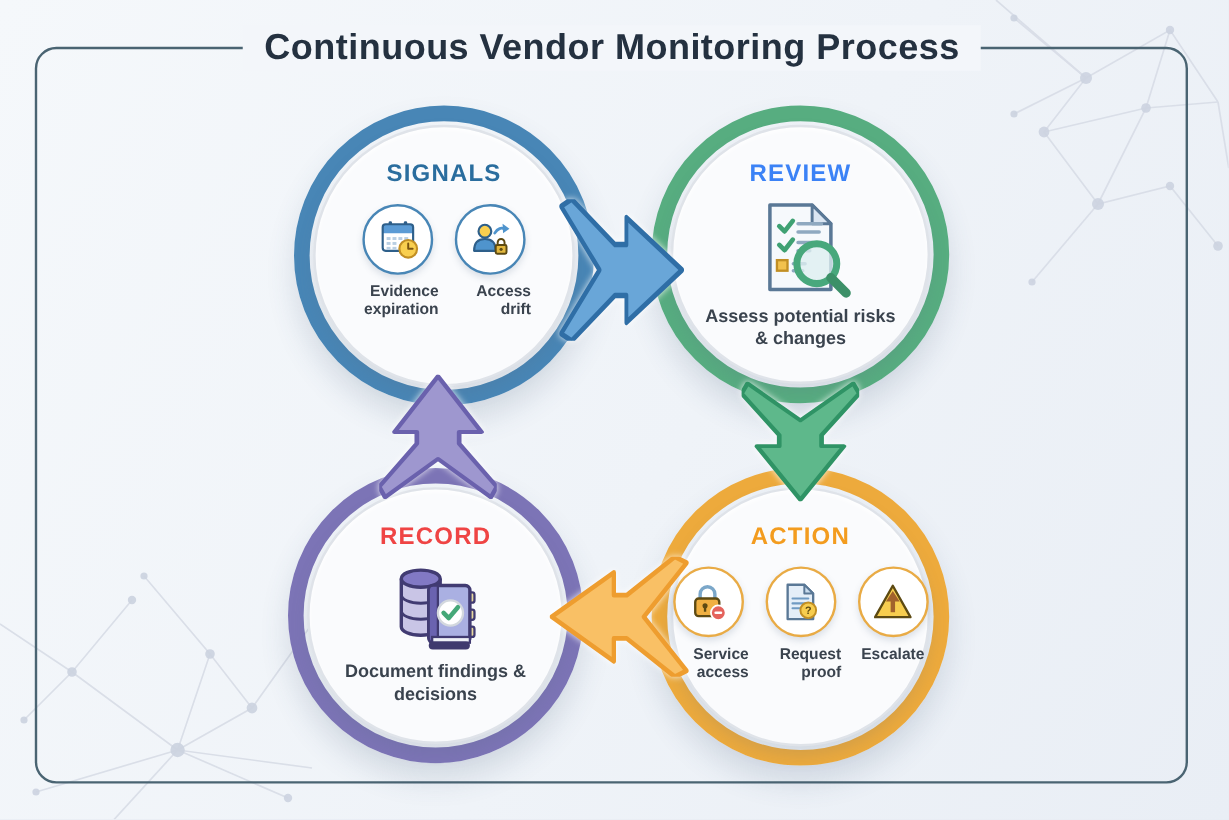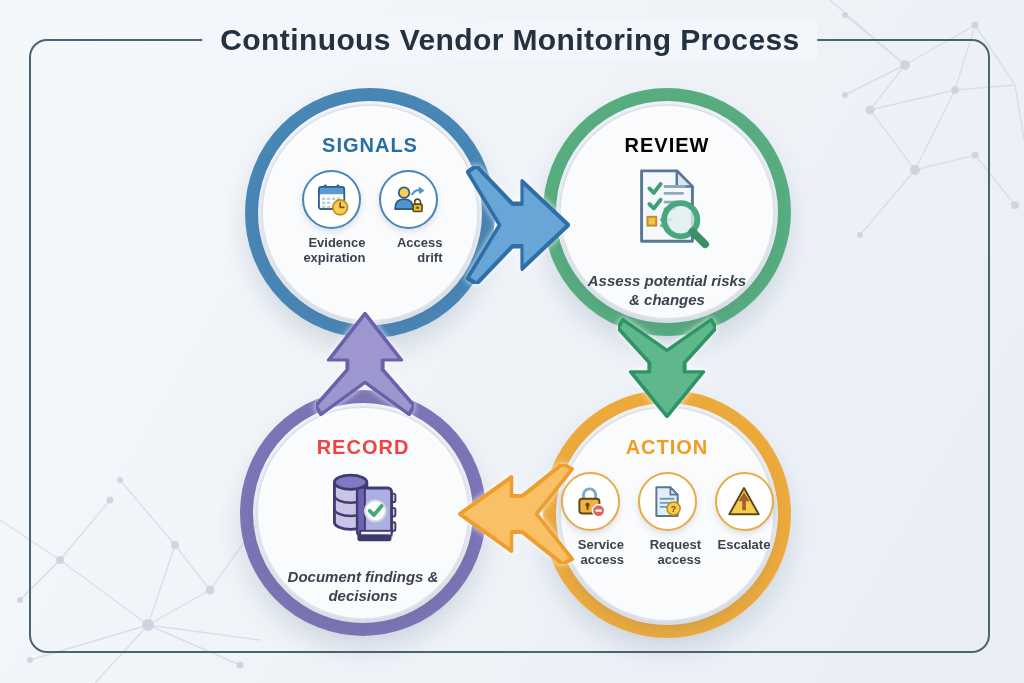--- a/index.html
+++ b/index.html
@@ -28,41 +28,41 @@
     border:2px solid #dfe3e9;
     box-shadow:0 8px 14px rgba(90,105,130,.18), inset 0 2px 4px rgba(255,255,255,.9);
     display:flex;flex-direction:column;align-items:center;
   }
   .signals-ring{border:13px solid #4886b6;}
   .review-ring{border:13px solid #57ad80;}
   .action-ring{border:13px solid #edaa3c;}
   .record-ring{border:13px solid #7c74b6;}
   .node-title{font-size:20px;font-weight:bold;letter-spacing:1px;margin-top:28px;}
   .signals-title{color:#2a6d9e;}
-  .review-title{color:#000000;}
+  .review-title{color:#3b82f6;}
   .action-title{color:#f39c1f;}
   .record-title{color:#ef4444;}
   .items{display:flex;gap:9px;margin-top:13px;align-items:flex-start;}
   .item{width:68px;display:flex;flex-direction:column;align-items:center;}
   .icon-circle{
     width:55px;height:55px;border-radius:50%;background:#fff;
     display:flex;align-items:center;justify-content:center;
     box-shadow:0 3px 6px rgba(80,100,130,.18);
   }
   .bdr-blue{border:2.5px solid #4886b6;}
   .bdr-green{border:2.5px solid #6cbd94;}
   .bdr-orange{border:2.5px solid #e9ab45;}
   .item-label{
     margin-top:7px;font-size:13px;font-weight:bold;color:#3a434e;
     text-align:right;line-height:1.13;
   }
   .big-icon{margin-top:8px;display:flex;justify-content:center;}
   .desc{
-    margin-top:21px;font-size:15px;font-weight:bold;color:#3a434e;
-    text-align:center;line-height:1.25;width:170px;font-style:italic;
+    margin-top:4px;font-size:15px;font-weight:bold;color:#3a434e;
+    text-align:center;line-height:1.25;width:170px;
   }
   .arrow{position:absolute;z-index:3;filter:drop-shadow(0 0 3px rgba(255,255,255,.85));}
 </style>
 </head>
 <body>
 
 <div class="canvas">
 
   <svg class="constellation" width="1024" height="683">
     <g stroke="#d6dbe5" stroke-width="1.4" fill="none" opacity="0.85">
@@ -207,21 +207,21 @@
         <div class="item">
           <div class="icon-circle bdr-orange">
             <svg width="36" height="36" viewBox="0 0 44 44">
               <path d="M9,4 H26 L35,13 V39 H9 Z" fill="#e4eef8" stroke="#5a7896" stroke-width="2.4" stroke-linejoin="round"></path>
               <path d="M26,4 V13 H35 Z" fill="#c9dcee" stroke="#5a7896" stroke-width="2" stroke-linejoin="round"></path>
               <path d="M14,18 H30 M14,23 H30 M14,28 H25" stroke="#6f9ac2" stroke-width="2.2" stroke-linecap="round"></path>
               <circle cx="30" cy="30" r="8" fill="#f7cd4f" stroke="#c28f24" stroke-width="2"></circle>
               <text x="30" y="34" text-anchor="middle" font-family="Liberation Sans, sans-serif" font-size="11" font-weight="bold" fill="#5d4a12">?</text>
             </svg>
           </div>
-          <div class="item-label">Request access</div>
+          <div class="item-label">Request proof</div>
         </div>
         <div class="item">
           <div class="icon-circle bdr-orange">
             <svg width="36" height="36" viewBox="0 0 44 44">
               <path d="M22,5 L40,37 H4 Z" fill="#f7cd4f" stroke="#5d4a12" stroke-width="2.4" stroke-linejoin="round"></path>
               <rect x="19.8" y="19" width="4.5" height="13" fill="#a2622c"></rect>
               <polygon points="22,10.5 29,21 15,21" fill="#a2622c"></polygon>
             </svg>
           </div>
           <div class="item-label">Escalate</div>

